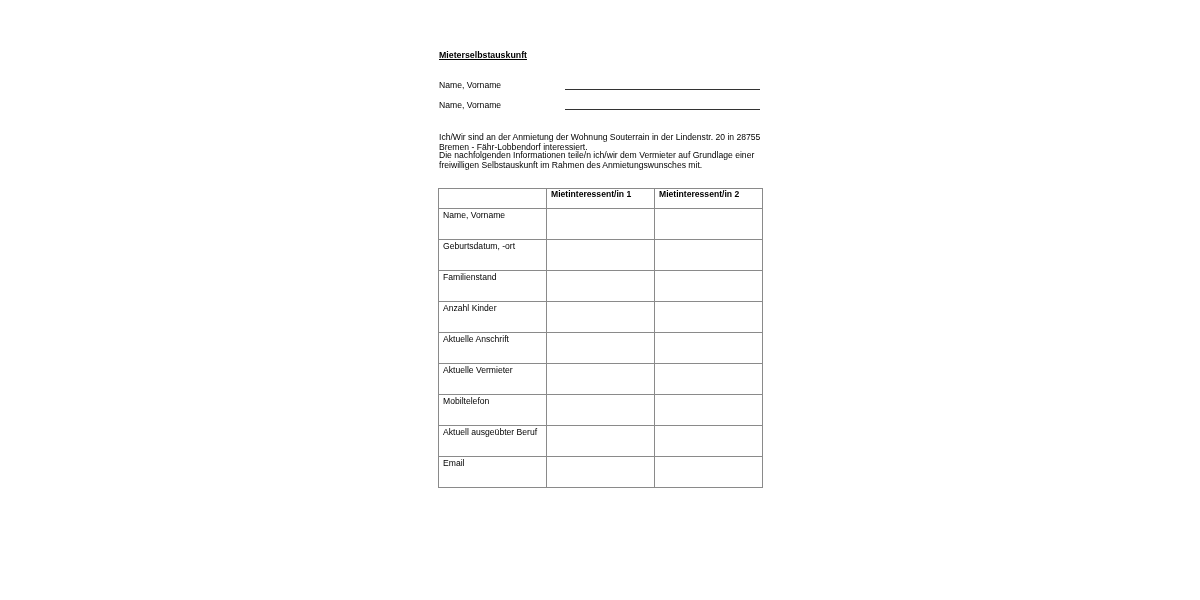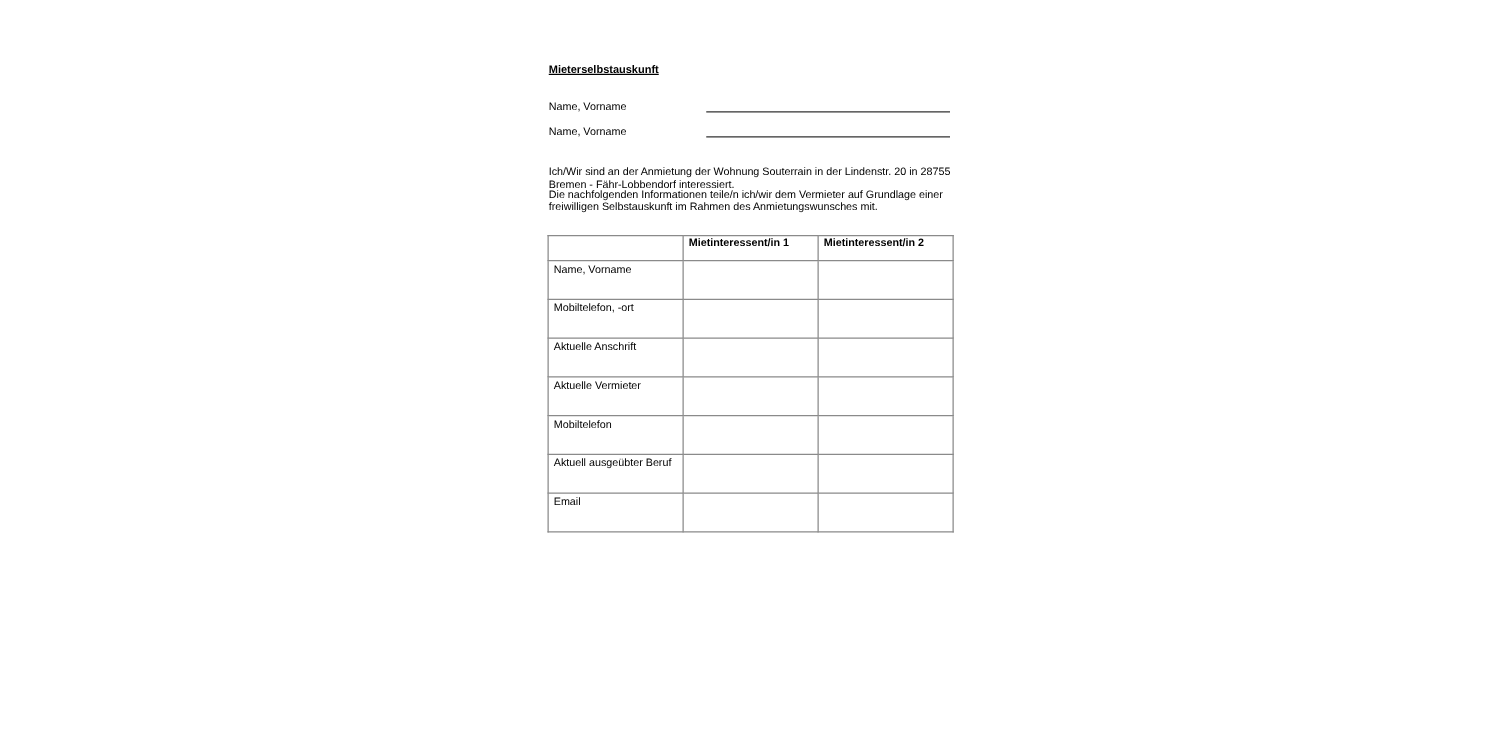--- a/index.html
+++ b/index.html
@@ -119,21 +119,31 @@
         <th>Mietinteressent/in 2</th>
       </tr>
     </thead>
     <tbody>
       <tr>
         <td>Name, Vorname</td>
         <td></td>
         <td></td>
       </tr>
       <tr>
-        <td>Mobiltelefon, -ort</td>
+        <td>Geburtsdatum, -ort</td>
+        <td></td>
+        <td></td>
+      </tr>
+      <tr>
+        <td>Familienstand</td>
+        <td></td>
+        <td></td>
+      </tr>
+      <tr>
+        <td>Anzahl Kinder</td>
         <td></td>
         <td></td>
       </tr>
       <tr>
         <td>Aktuelle Anschrift</td>
         <td></td>
         <td></td>
       </tr>
       <tr>
         <td>Aktuelle Vermieter</td>

